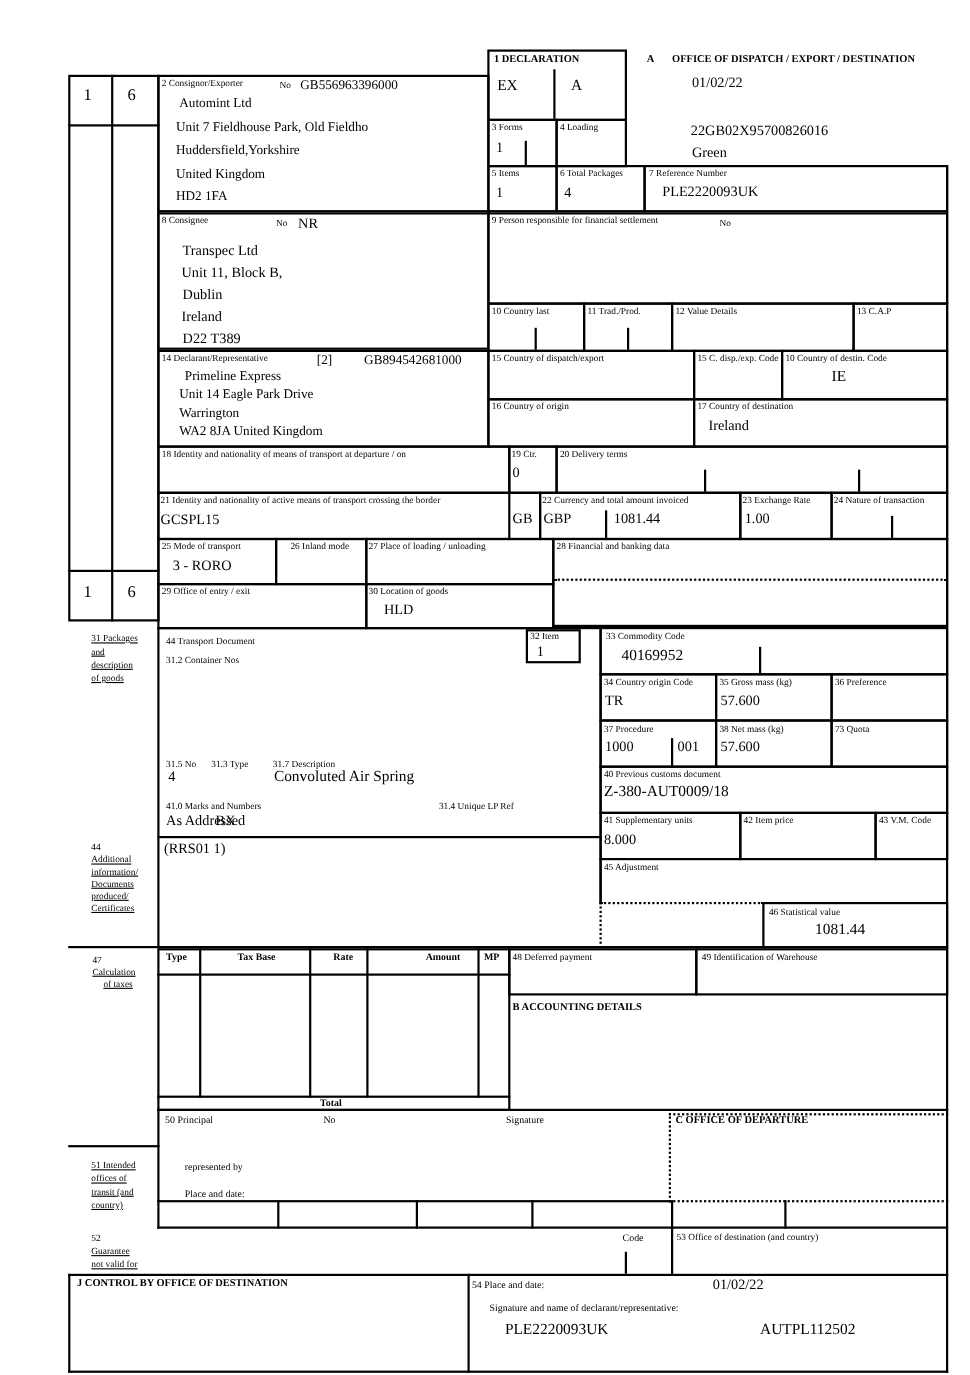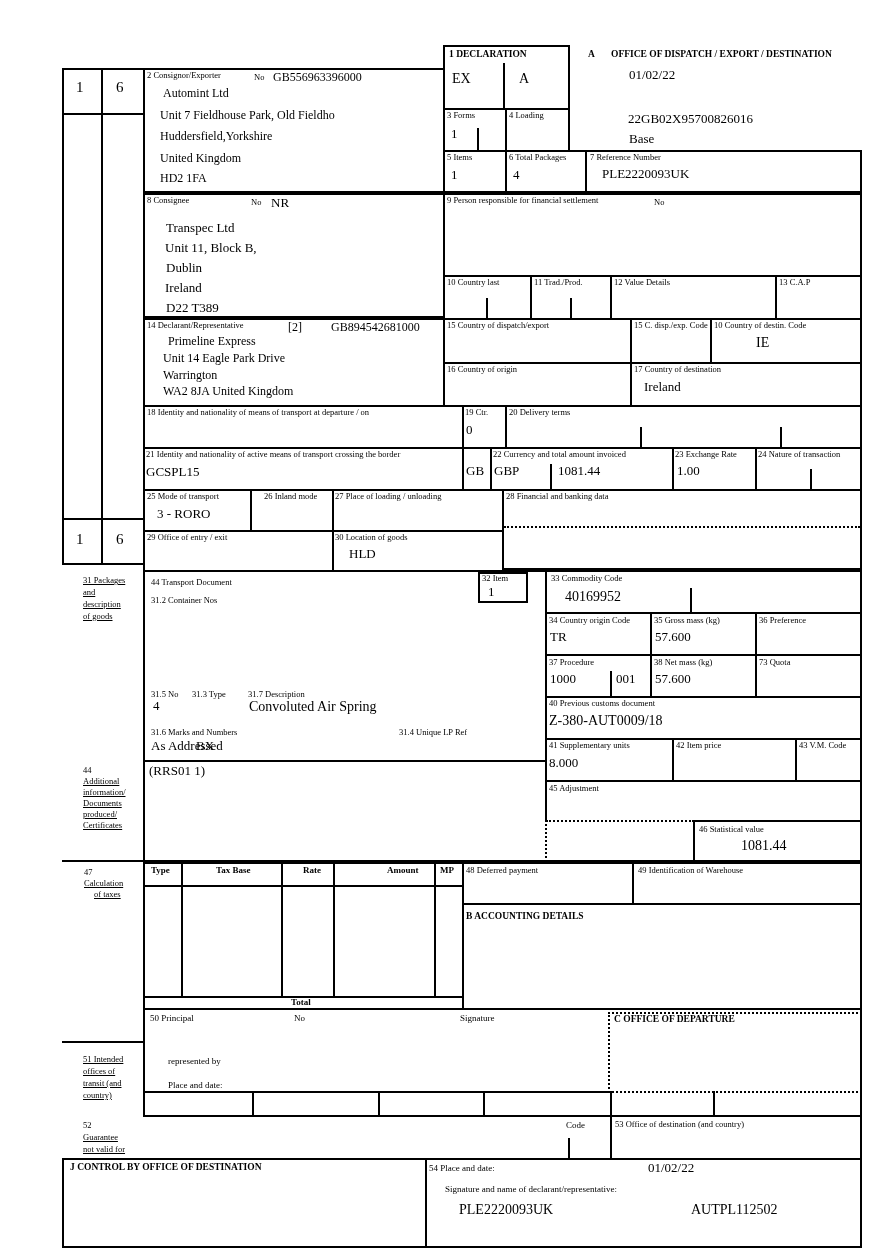--- a/index.html
+++ b/index.html
@@ -38,21 +38,21 @@
 
   <div class="box" style="left:443px;top:45px;width:127px;height:65px"></div>
   <div class="vl" style="left:503px;top:63px;height:45px"></div>
   <span class="t hdr" style="left:449px;top:50px">1 DECLARATION</span>
   <span class="t v14" style="left:452px;top:72px">EX</span>
   <span class="t v14" style="left:519px;top:72px">A</span>
   <span class="t hdr" style="left:588px;top:50px">A</span>
   <span class="t hdr" style="left:611px;top:50px">OFFICE OF DISPATCH / EXPORT / DESTINATION</span>
   <span class="t v13" style="left:629px;top:68px">01/02/22</span>
   <span class="t v13" style="left:628px;top:112px">22GB02X95700826016</span>
-  <span class="t v13" style="left:629px;top:132px">Base</span>
+  <span class="t v13" style="left:629px;top:132px">Green</span>
 
   <div class="box" style="left:443px;top:108px;width:64px;height:44px"></div>
   <div class="box" style="left:505px;top:108px;width:65px;height:44px"></div>
   <div class="vl" style="left:477px;top:128px;height:22px"></div>
   <span class="t lbl" style="left:447px;top:111px">3 Forms</span>
   <span class="t v13" style="left:451px;top:127px">1</span>
   <span class="t lbl" style="left:509px;top:111px">4 Loading</span>
   <div class="box" style="left:443px;top:150px;width:64px;height:43px"></div>
   <div class="box" style="left:505px;top:150px;width:82px;height:43px"></div>
   <div class="box" style="left:585px;top:150px;width:277px;height:43px"></div>
@@ -169,21 +169,21 @@
 
   <div class="box" style="left:143px;top:570px;width:404px;height:192px"></div>
   <span class="t lbl" style="left:151px;top:578px">44 Transport Document</span>
   <span class="t lbl" style="left:151px;top:596px">31.2 Container Nos</span>
   <span class="t lbl" style="left:151px;top:690px">31.5 No</span>
   <span class="t v13" style="left:153px;top:699px">4</span>
   <span class="t lbl" style="left:192px;top:690px">31.3 Type</span>
   <span class="t v13" style="left:196px;top:739px">BX</span>
   <span class="t lbl" style="left:248px;top:690px">31.7 Description</span>
   <span class="t v14" style="left:249px;top:700px">Convoluted Air Spring</span>
-  <span class="t lbl" style="left:151px;top:728px">31.6 Marks and Numbers</span>
+  <span class="t lbl" style="left:151px;top:728px">41.0 Marks and Numbers</span>
   <span class="t v13" style="left:151px;top:739px">As Addressed</span>
   <span class="t lbl" style="left:399px;top:728px">31.4 Unique LP Ref</span>
 
   <div class="box" style="left:478px;top:572px;width:50px;height:31px"></div>
   <span class="t lbl" style="left:482px;top:574px">32 Item</span>
   <span class="t v13" style="left:488px;top:585px">1</span>
 
   <div class="box" style="left:545px;top:570px;width:317px;height:44px"></div>
   <div class="vl" style="left:690px;top:588px;height:24px"></div>
   <span class="t lbl" style="left:551px;top:574px">33 Commodity Code</span>

